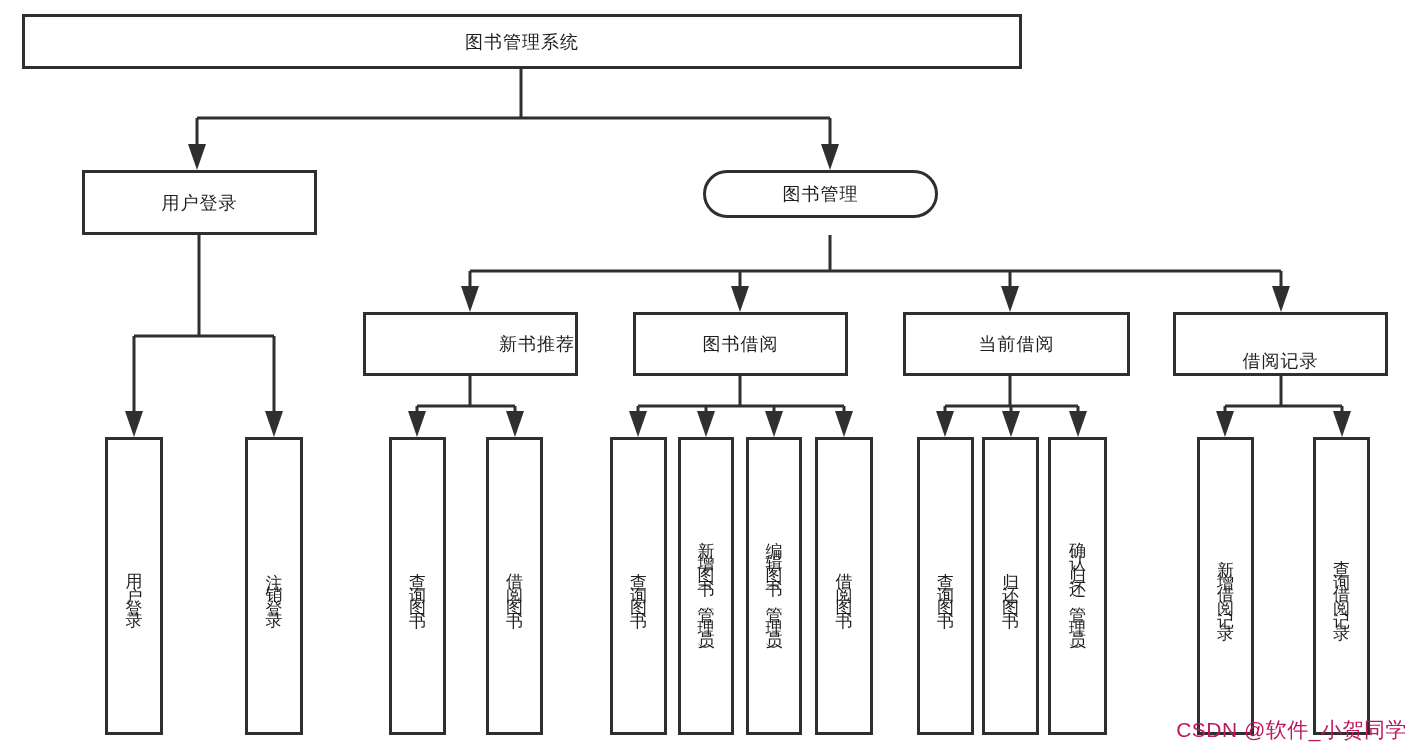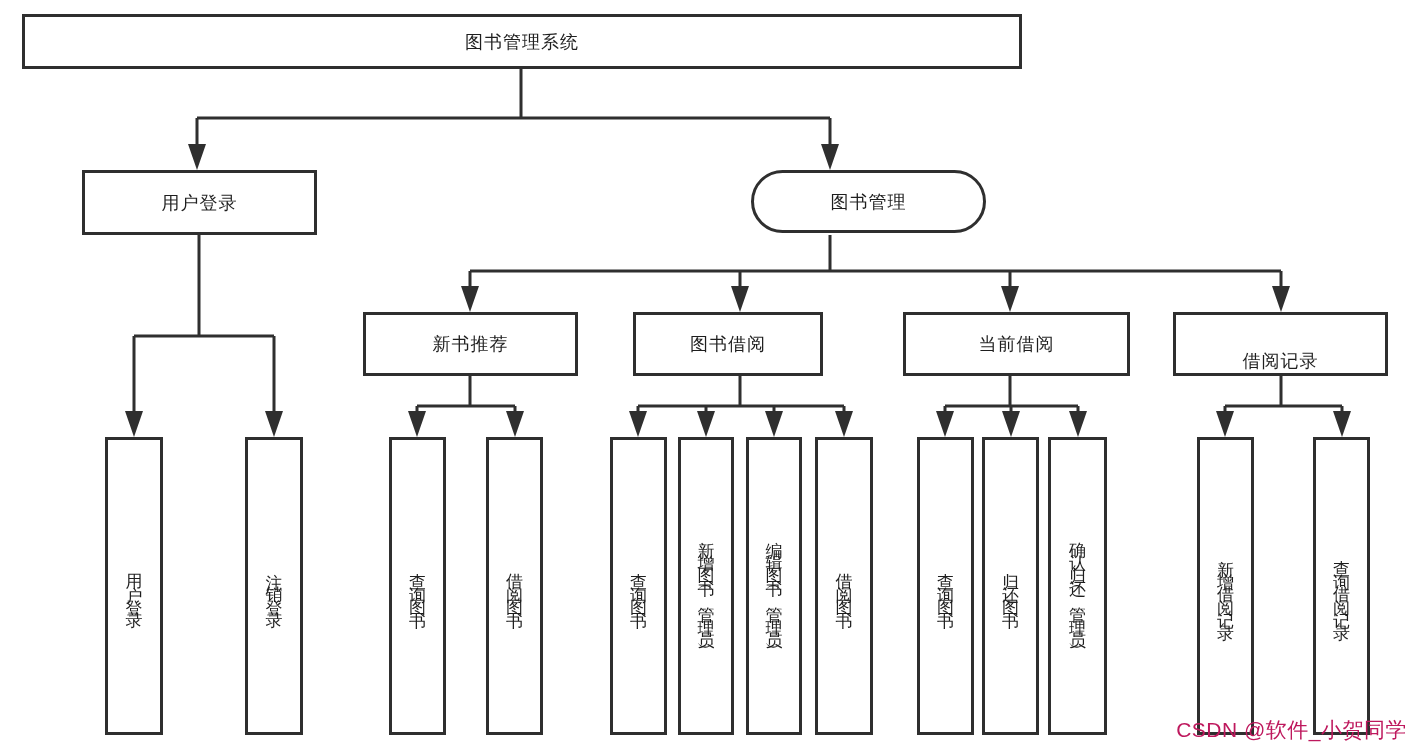--- a/index.html
+++ b/index.html
@@ -109,28 +109,28 @@
     </g>
   </svg>
 
   <div class="node h1" style="left:22px; top:14px; width:1000px; height:55px;">
     <span>图书管理系统</span>
   </div>
 
   <div class="node h2" style="left:82px; top:170px; width:235px; height:65px;">
     <span>用户登录</span>
   </div>
-  <div class="node h2" style="left:751px; top:170px; width:235px; height:63px;border-radius:32px;">
+  <div class="node h2" style="left:703px; top:170px; width:235px; height:48px;border-radius:32px;">
     <span>图书管理</span>
   </div>
 
-  <div class="node h3" style="left:363px; top:312px; width:215px; height:64px;">
+  <div class="node h3" style="left:363px; top:312px; width:215px; height:64px;justify-content:flex-end;">
     <span>新书推荐</span>
   </div>
-  <div class="node h3" style="left:633px; top:312px; width:190px; height:64px;">
+  <div class="node h3" style="left:633px; top:312px; width:215px; height:64px;">
     <span>图书借阅</span>
   </div>
   <div class="node h3" style="left:903px; top:312px; width:227px; height:64px;">
     <span>当前借阅</span>
   </div>
   <div class="node h3" style="left:1173px; top:312px; width:215px; height:64px;align-items:flex-end;">
     <span>借阅记录</span>
   </div>
 
   <div class="node vert" style="left:105px; top:437px; width:58px; height:298px;">

